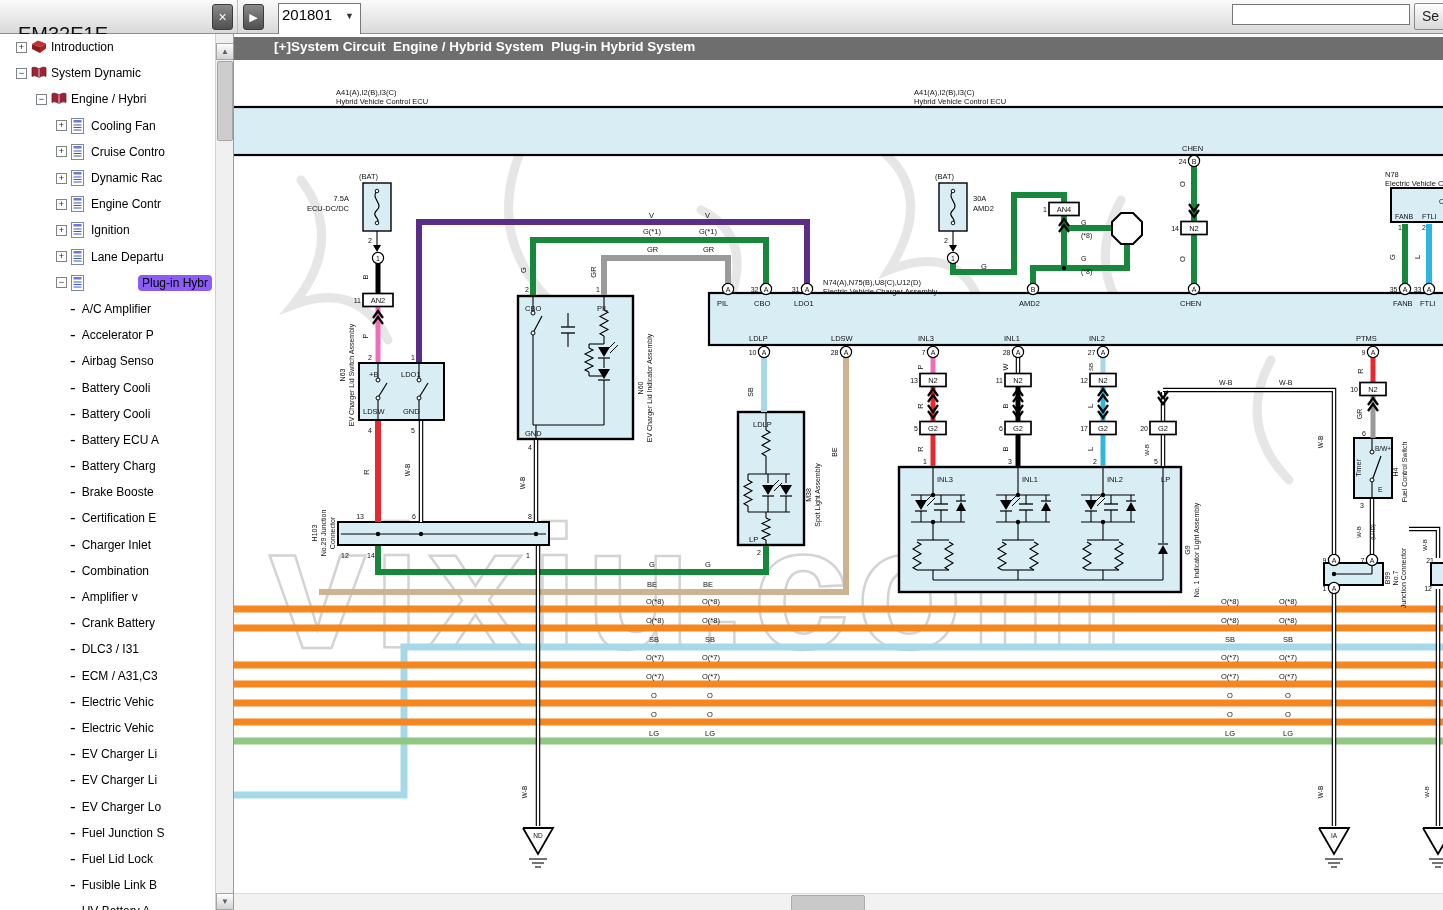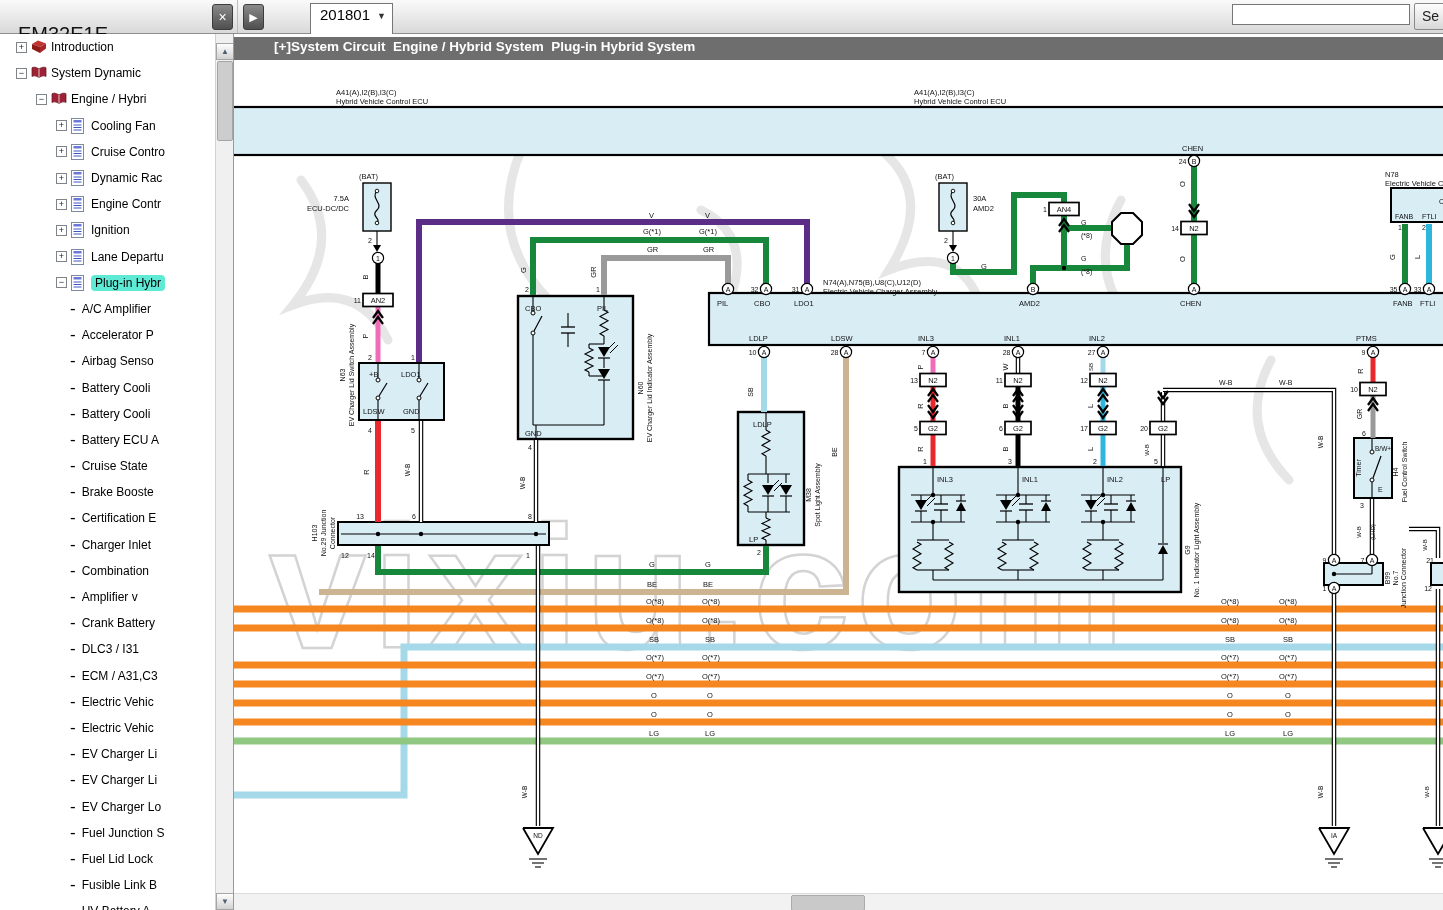--- a/index.html
+++ b/index.html
@@ -9,35 +9,35 @@
   #toolbar{position:absolute;left:0;top:0;width:1443px;height:33px;
     background:linear-gradient(#fafafa,#d9d9d9);border-bottom:1px solid #8e8e8e;}
   #win-title{position:absolute;left:18px;top:23px;font-size:20px;color:#111;letter-spacing:0px;}
   .dk-btn{position:absolute;top:4px;width:21px;height:26px;border:1px solid #3c3c3c;border-radius:3px;
     background:linear-gradient(#8a8a8a,#4f4f4f);color:#fff;text-align:center;line-height:24px;
     font-size:14px;cursor:pointer;box-sizing:border-box;}
   #close-btn{left:212px;}
   #play-btn{left:243px;font-size:11px;}
   #toolbar-divider{position:absolute;left:237px;top:0px;width:1px;height:33px;background:#bdbdbd;}
   #version-dd{position:absolute;left:278px;top:3px;width:83px;height:32px;background:#fff;
-    border:1px solid #767676;box-sizing:border-box;font-size:15px;line-height:22px;padding-left:9px;cursor:pointer;margin-left:32px;}
+    border:1px solid #767676;box-sizing:border-box;font-size:15px;line-height:22px;padding-left:3px;cursor:pointer;}
   #version-caret{position:absolute;right:6px;top:1px;font-size:9px;color:#333;}
   #search-input{position:absolute;left:1232px;top:4px;width:178px;height:21px;border:1px solid #767676;
     box-sizing:border-box;font-size:13px;padding:0 4px;background:#fff;}
   #search-btn{position:absolute;left:1414px;top:3px;width:40px;height:27px;border:1px solid #8a8a8a;border-radius:2px;
     background:linear-gradient(#fdfdfd,#d8d8d8);font-size:14px;color:#222;text-align:left;padding-left:7px;
     line-height:25px;box-sizing:border-box;cursor:pointer;}
   
   #sidebar{position:absolute;left:0;top:34px;width:215px;height:876px;background:#fff;overflow:hidden;}
   .trow{display:flex;align-items:center;height:26.2px;white-space:nowrap;overflow:hidden;cursor:pointer;}
   .expander{flex:0 0 11px;height:11px;border:1px solid #7f8489;background:#fff;font-size:9px;line-height:9px;
     text-align:center;color:#222;margin-right:4px;box-sizing:border-box;}
   .ticon{flex:0 0 16px;height:16px;margin-right:4px;}
   .tlabel{font-size:12px;color:#000;}
-  .tlabel.sel{background:#5eead4;border-radius:4px;padding:1px 4px;}
+  .tlabel.sel{background:#8b5cf6;border-radius:4px;padding:1px 4px;margin-left:47px;}
   .tdash{font-size:17px;color:#000;margin-right:6px;}
   
   #tree-scroll{position:absolute;left:215px;top:34px;width:18px;height:876px;background:#f0f0f0;border-left:1px solid #d0d0d0;box-sizing:border-box;}
   .sb-btn{position:absolute;left:0;width:18px;height:17px;background:linear-gradient(#fefefe,#d2d2d2);
     border:1px solid #a5a5a5;box-sizing:border-box;color:#4f5f72;font-size:8px;text-align:center;line-height:15px;cursor:pointer;}
   #tree-thumb{position:absolute;left:1px;top:27px;width:16px;height:80px;background:#cdcdcd;border:1px solid #a5a5a5;
     border-radius:2px;box-sizing:border-box;cursor:pointer;}
   
   #main{position:absolute;left:233px;top:34px;width:1210px;height:876px;background:#fff;border-left:1px solid #9a9a9a;box-sizing:border-box;}
   #crumb-bar{position:absolute;left:0;top:3px;width:1210px;height:23px;background:#6e6e6e;padding-left:32px;}
@@ -170,21 +170,21 @@
     <div class="trow" style="padding-left: 70px;">
       <span class="tdash">-</span>
       <span class="tlabel">Battery Cooli</span>
     </div>
     <div class="trow" style="padding-left: 70px;">
       <span class="tdash">-</span>
       <span class="tlabel">Battery ECU A</span>
     </div>
     <div class="trow" style="padding-left: 70px;">
       <span class="tdash">-</span>
-      <span class="tlabel">Cruise State</span>
+      <span class="tlabel">Battery Charg</span>
     </div>
     <div class="trow" style="padding-left: 70px;">
       <span class="tdash">-</span>
       <span class="tlabel">Brake Booste</span>
     </div>
     <div class="trow" style="padding-left: 70px;">
       <span class="tdash">-</span>
       <span class="tlabel">Certification E</span>
     </div>
     <div class="trow" style="padding-left: 70px;">

